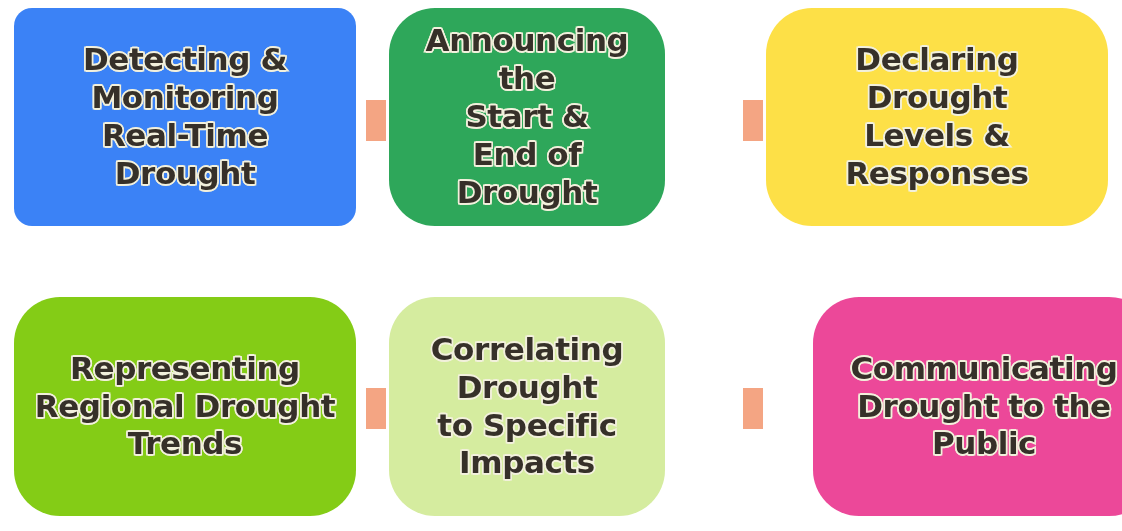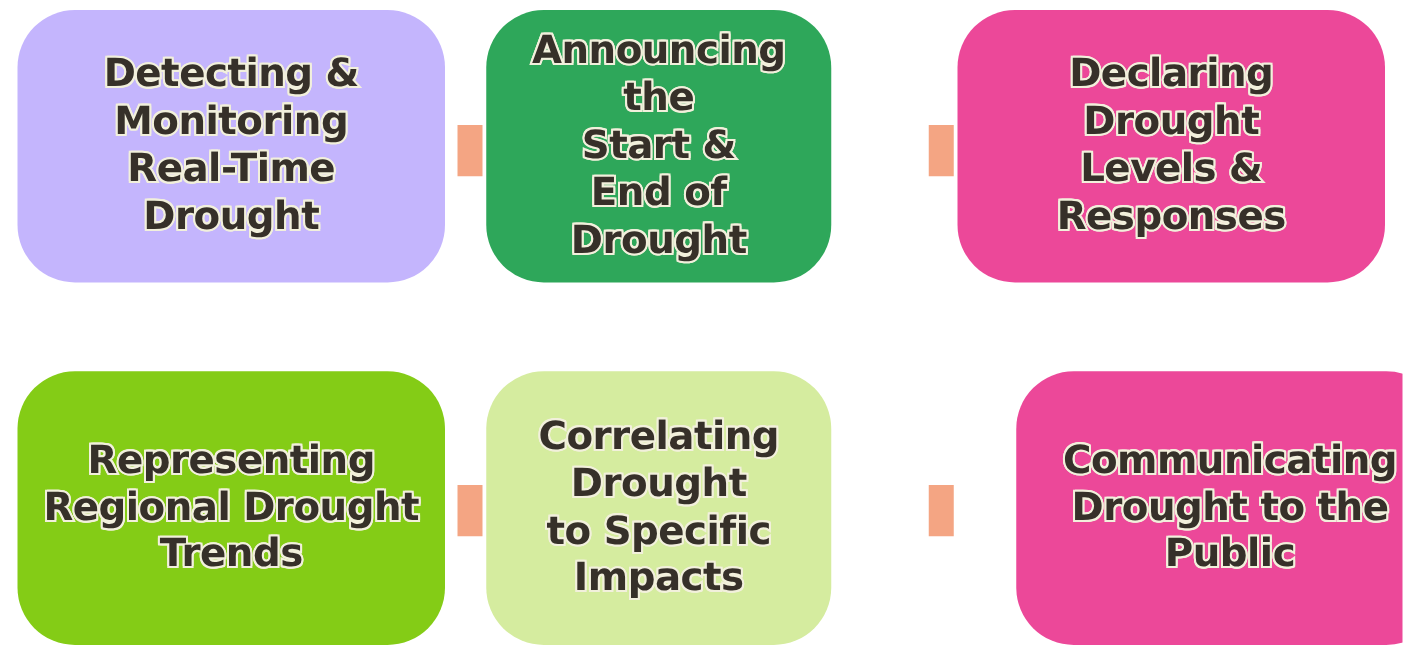--- a/index.html
+++ b/index.html
@@ -67,33 +67,33 @@
 </head>
 <body style="background: rgb(255, 255, 255);">
 
 <div id="diagram">
 
   <div class="connector" style="background: rgb(244, 165, 131); left: 366px; top: 100px; width: 20px; height: 41px;"></div>
   <div class="connector" style="background: rgb(244, 165, 131); left: 743px; top: 100px; width: 20px; height: 41px;"></div>
   <div class="connector" style="background: rgb(244, 165, 131); left: 366px; top: 388px; width: 20px; height: 41px;"></div>
   <div class="connector" style="background: rgb(244, 165, 131); left: 743px; top: 388px; width: 20px; height: 41px;"></div>
 
-  <div class="card r1 c1" style="background: #c4b5fd;">
+  <div class="card r1 c1" style="background: #3b82f6; border-radius: 18px;">
     <div class="card-label" style="color: rgb(54, 48, 41);">Detecting &amp;
 Monitoring
 Real-Time Drought</div>
   </div>
 
   <div class="card r1 c2" style="background: rgb(46, 167, 90);">
     <div class="card-label" style="color: rgb(54, 48, 41);">Announcing the
 Start &amp;
 End of Drought</div>
   </div>
 
-  <div class="card r1 c3" style="background: #ec4899;">
+  <div class="card r1 c3" style="background: #fde047;">
     <div class="card-label" style="color: rgb(54, 48, 41);">Declaring Drought
 Levels &amp; Responses</div>
   </div>
 
   <div class="card r2 c1" style="background: #84cc16;">
     <div class="card-label" style="color: rgb(54, 48, 41);">Representing
 Regional Drought
 Trends</div>
   </div>
 

